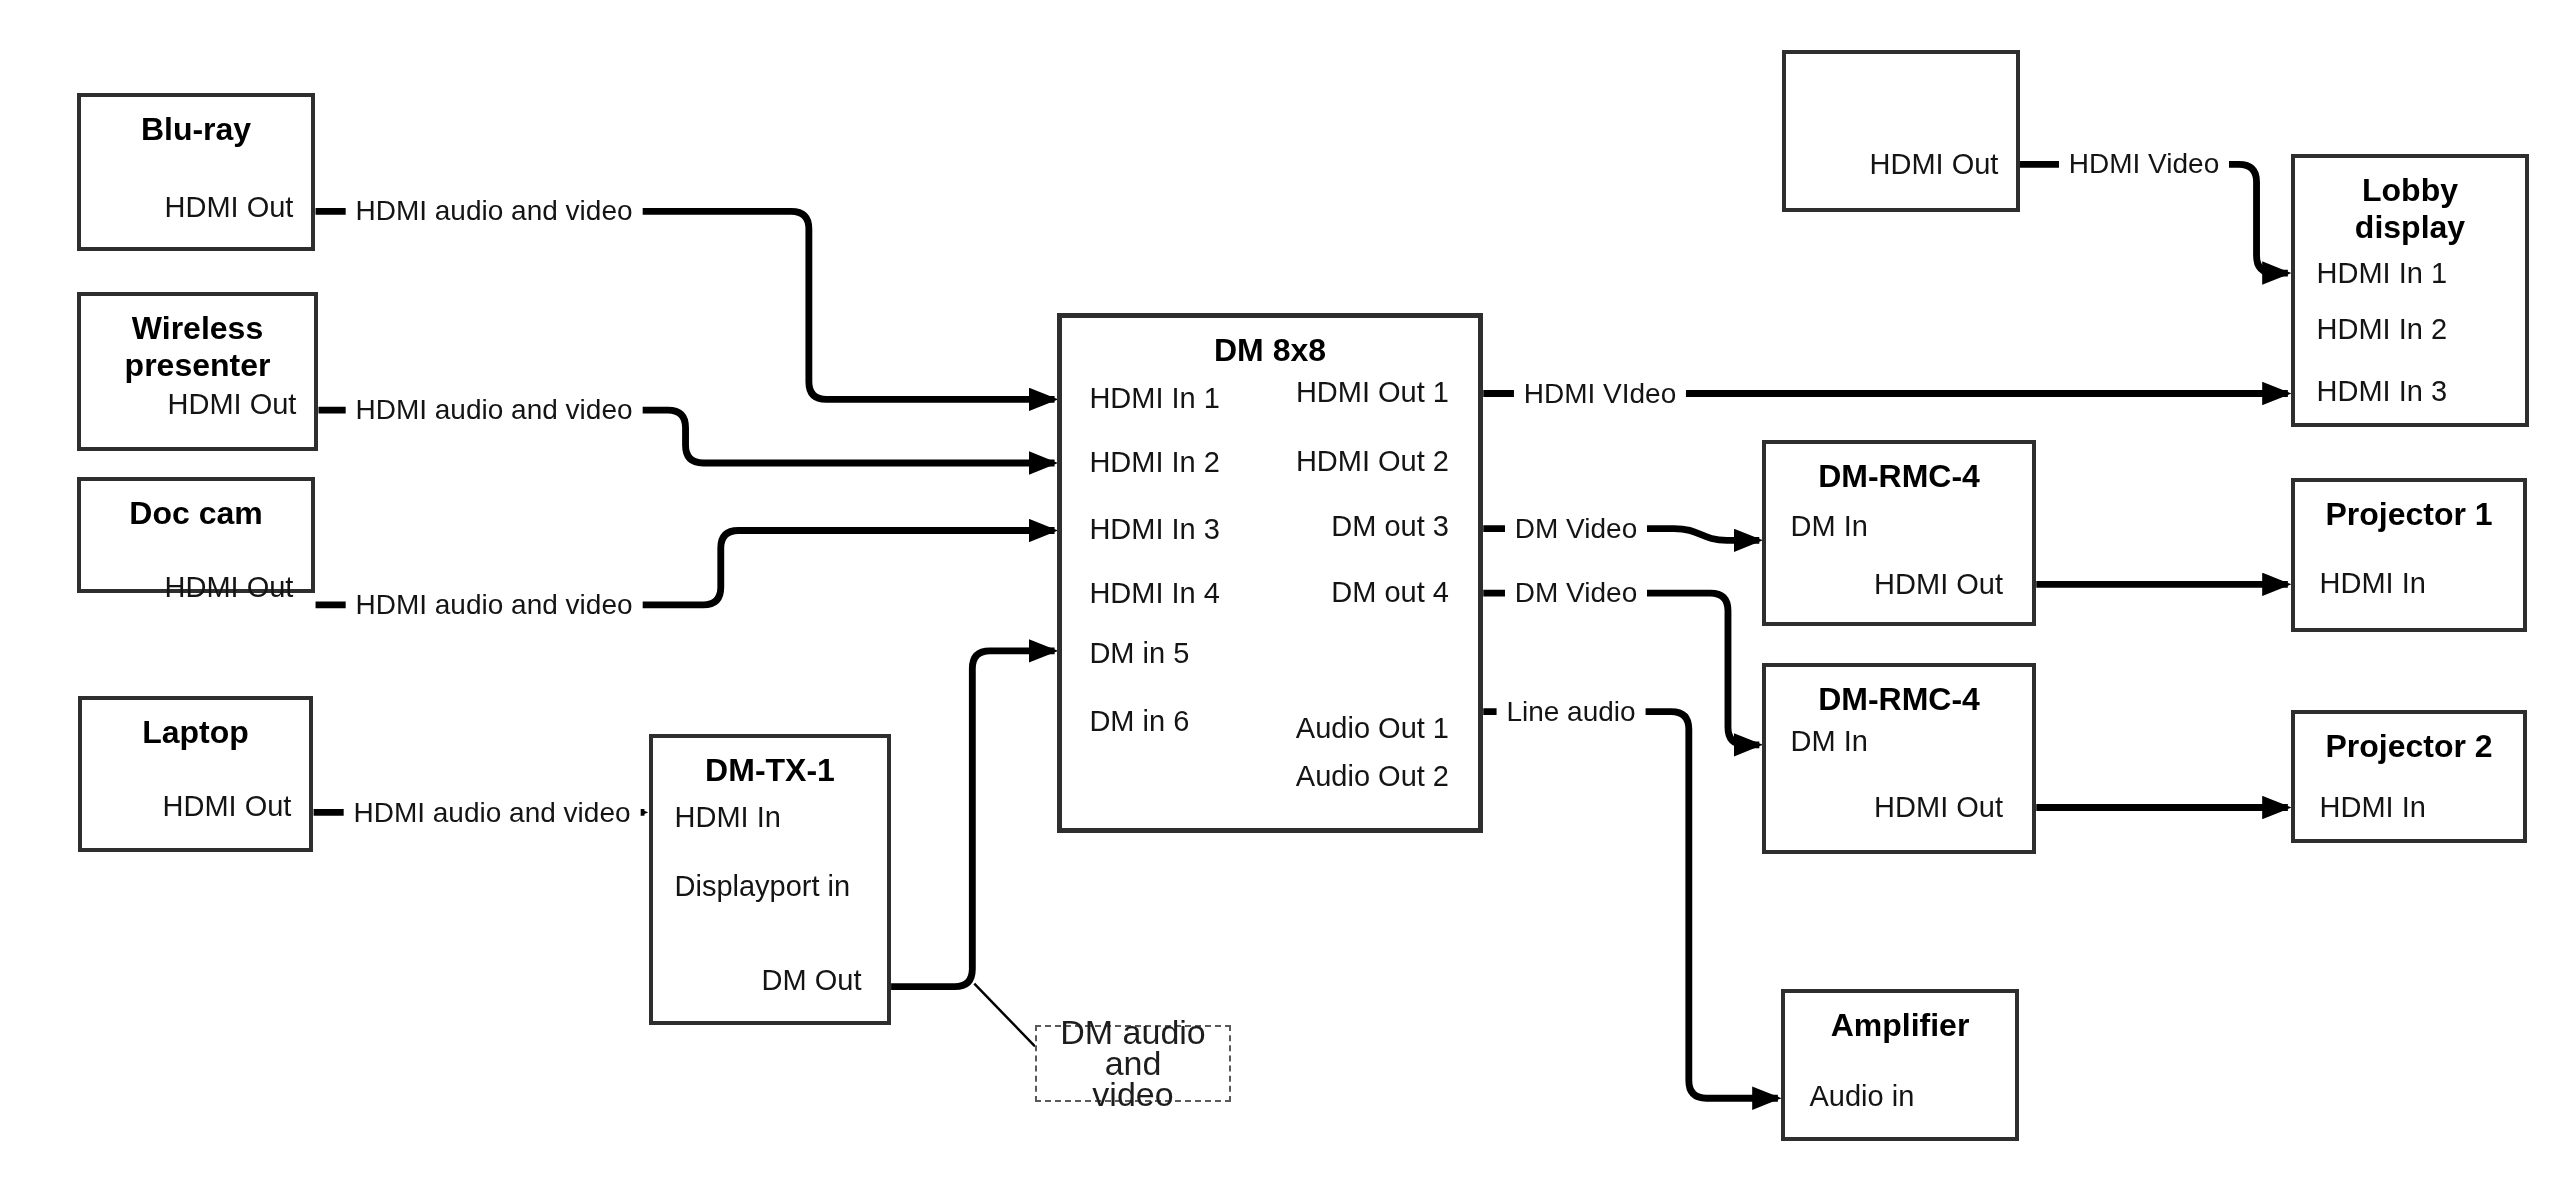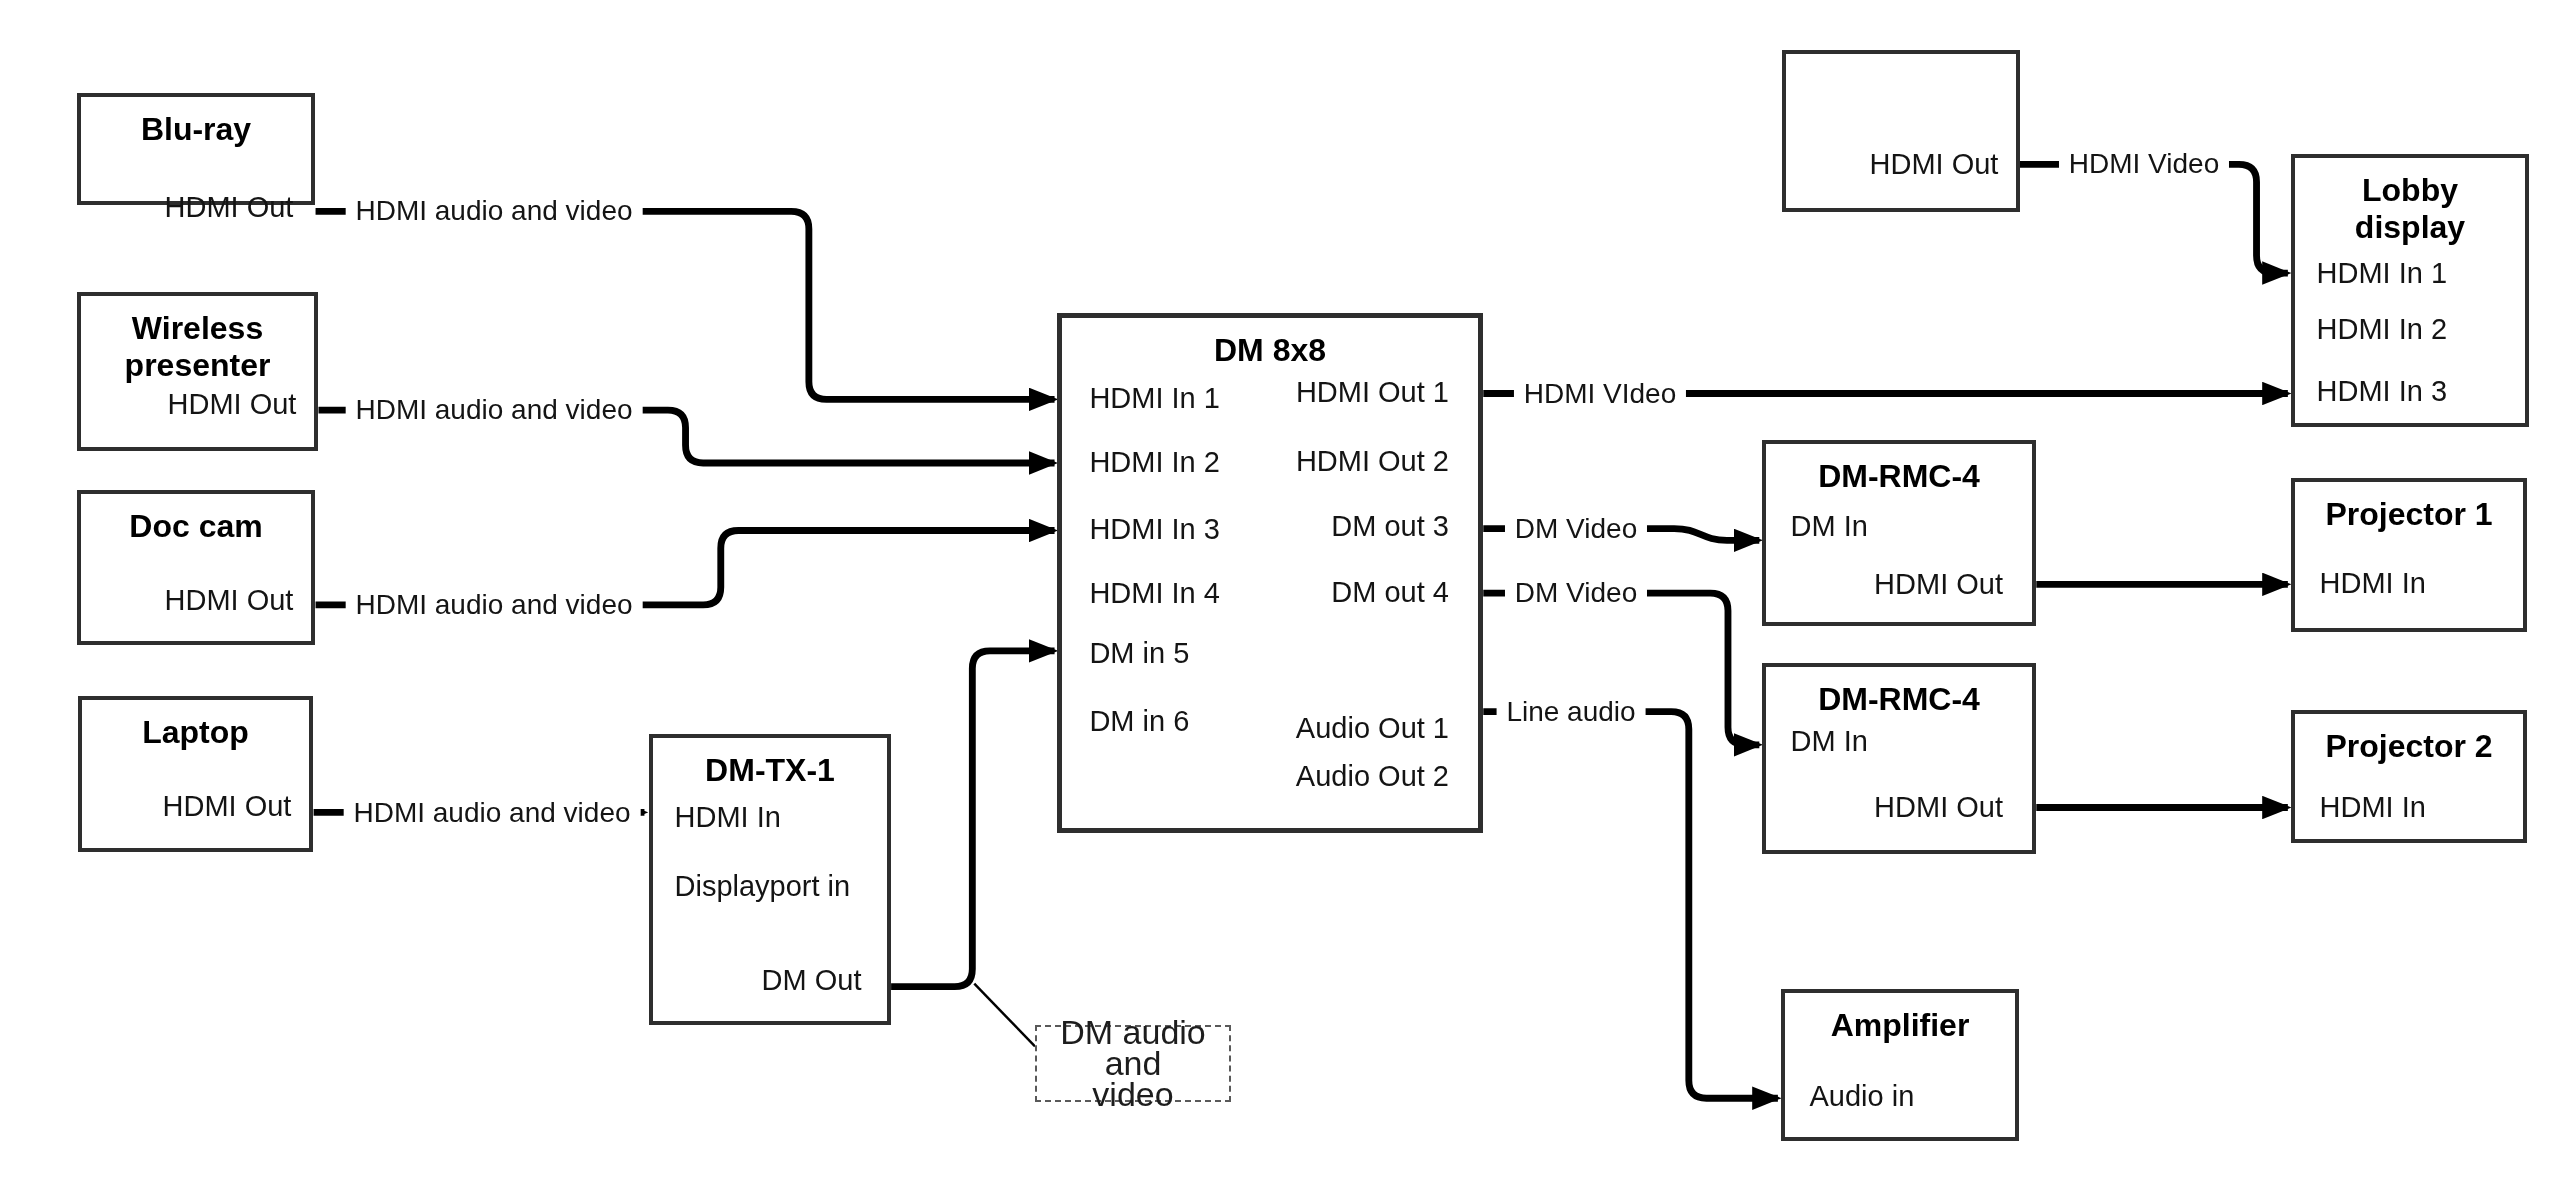--- a/index.html
+++ b/index.html
@@ -42,30 +42,30 @@
       <path class="wire" d="M910,1008 H975 Q993,1008 993,990 V683 Q993,665 1011,665 H1077" marker-end="url(#arr)"></path>
       <path class="wire" d="M1515,402 H2337" marker-end="url(#arr)"></path>
       <path class="wire" d="M2063,168 H2287 Q2305,168 2305,186 V261 Q2305,279 2323,279 H2337" marker-end="url(#arr)"></path>
       <path class="wire" d="M1515,540 H1710 C1736,540 1738,552 1764,552 H1797" marker-end="url(#arr)"></path>
       <path class="wire" d="M1515,606 H1747 Q1765,606 1765,624 V743 Q1765,761 1783,761 H1797" marker-end="url(#arr)"></path>
       <path class="wire" d="M1515,727 H1707 Q1725,727 1725,745 V1104 Q1725,1122 1743,1122 H1816" marker-end="url(#arr)"></path>
       <path class="wire" d="M2080,597 H2337" marker-end="url(#arr)"></path>
       <path class="wire" d="M2080,825 H2337" marker-end="url(#arr)"></path>
       <path class="leader" d="M995,1005 L1057,1069"></path>
     </svg>
-    <div class="node" style="left: 77px; top: 93px; width: 238px; height: 112px;">
+    <div class="node" style="left: 77px; top: 93px; width: 238px; height: 158px;">
       <div class="node-title">Blu-ray</div>
       <div class="port right" style="top: 110px; right: 17.6px;">HDMI Out</div>
     </div>
     <div class="node" style="left: 77px; top: 292px; width: 241px; height: 159px;">
       <div class="node-title">Wireless
 presenter</div>
       <div class="port right" style="top: 108px; right: 17.6px;">HDMI Out</div>
     </div>
-    <div class="node" style="left: 77px; top: 490px; width: 238px; height: 155px;">
+    <div class="node" style="left: 77px; top: 477px; width: 238px; height: 116px;">
       <div class="node-title">Doc cam</div>
       <div class="port right" style="top: 106px; right: 17.6px;">HDMI Out</div>
     </div>
     <div class="node" style="left: 78px; top: 696px; width: 235px; height: 156px;">
       <div class="node-title">Laptop</div>
       <div class="port right" style="top: 106px; right: 17.6px;">HDMI Out</div>
     </div>
     <div class="node" style="left: 649px; top: 734px; width: 242px; height: 291px;">
       <div class="node-title">DM-TX-1</div>
       <div class="port left" style="top: 79px; left: 21.5px;">HDMI In</div>

